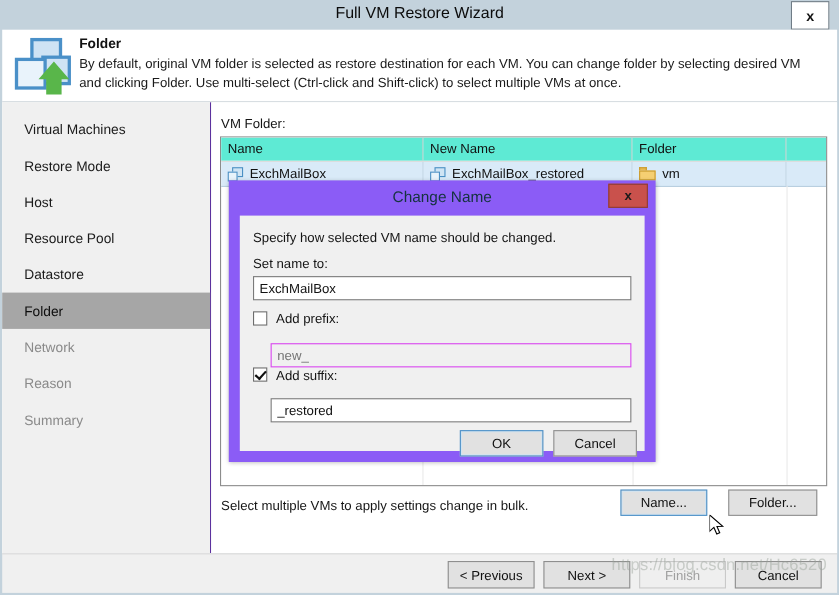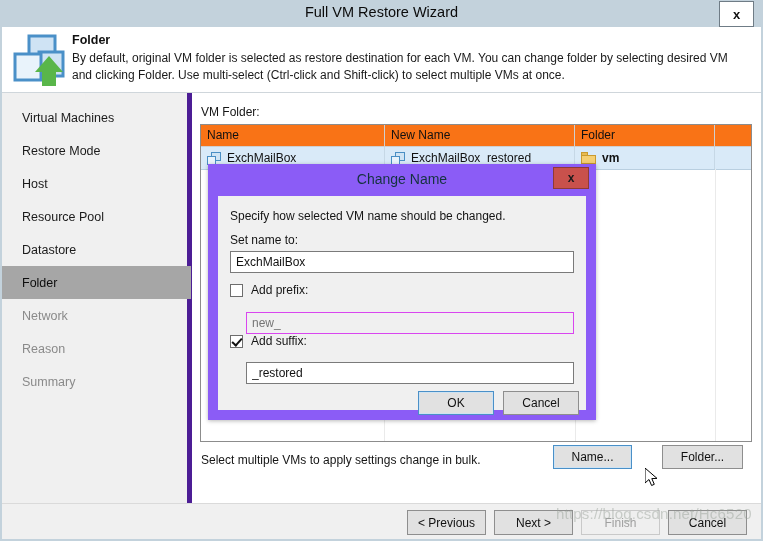--- a/index.html
+++ b/index.html
@@ -89,21 +89,21 @@
     position: absolute;
     left: 2px; top: 93px;
     width: 759px; height: 410px;
     background: #ffffff;
   }
   #sidebar {
     position: absolute;
     left: 0; top: 0;
     width: 190px; height: 410px;
     background: #f0f0f0;
-    border-right: 5px solid #4c1d95;
+    border-right: 1px solid #4c1d95;
     box-sizing: border-box;
   }
   .nav-item {
     position: absolute;
     left: 0;
     width: 189px;
     height: 33px;
     display: flex;
     align-items: center;
     padding-left: 20px;
@@ -151,21 +151,21 @@
     border-bottom: 1px solid #cfcfcf;
     display: flex;
   }
   .th {
     position: relative;
     box-sizing: border-box;
     border-right: 1px solid #cfcfcf;
     padding: 3px 0 16px 6px;
     font-size: 12px;
     color: #111;
-    background: #f97316;
+    background: #5eead4;
     cursor: pointer;
   }
   .th.c0 { width: 184px; }
   .th.c1 { width: 190px; }
   .th.c2 { width: 140px; }
   .th.c3 { width: 36px; border-right: none; }
 
   .tr {
     display: flex;
     height: 22px;
@@ -179,21 +179,21 @@
     display: flex;
     align-items: center;
     border-right: 1px solid #c6d8e6;
     padding-left: 6px;
     font-size: 12px;
     color: #111;
     overflow: hidden;
   }
   .td.c0 { width: 184px; }
   .td.c1 { width: 190px; }
-  .td.c2 { width: 140px; font-weight: bold; }
+  .td.c2 { width: 140px; }
   .td.c3 { width: 36px; border-right: none; }
 
   
   .grid-rest {
     position: absolute;
     left: 0; top: 44px;
     width: 550px; height: 274px;
   }
   .vline {
     position: absolute;
@@ -265,21 +265,21 @@
   .btn.focus {
     border: 1px solid #4a90c8;
     box-shadow: inset 0 0 0 1px #cfe3f2;
   }
   .btn.disabled {
     color: #a0a0a0;
     background: #efefef;
     border: 1px solid #c9c9c9;
     cursor: default;
   }
-  #btn-name   { position: absolute; left: 361px; top: 352px; width: 79px; height: 24px; }
+  #btn-name   { position: absolute; left: 372px; top: 352px; width: 79px; height: 24px; }
   #btn-folder { position: absolute; left: 470px; top: 352px; width: 81px; height: 24px; }
 
   
   #footer {
     position: absolute;
     left: 2px; top: 503px;
     width: 759px; height: 36px;
     background: #f0f0f0;
     border-top: 1px solid #dadada;
     box-sizing: border-box;
@@ -356,21 +356,21 @@
     border: 1px solid #d946ef;
     color: #9a9a9a;
   }
   #field-setname { position: absolute; left: 12px; top: 55px; width: 344px; height: 22px; }
   #field-prefix  { position: absolute; left: 28px; top: 116px; width: 328px; height: 22px; }
   #field-suffix  { position: absolute; left: 28px; top: 166px; width: 328px; height: 22px; }
 
   .chk-row {
     position: absolute;
     display: flex;
-    align-items: center;
+    align-items: flex-start;
     cursor: pointer;
   }
   #chk-prefix-row { left: 12px; top: 87px; }
   #chk-suffix-row { left: 12px; top: 138px; }
   .chkbox {
     position: relative;
     width: 13px; height: 13px;
     background: #ffffff;
     border: 1px solid #6d6d6d;
     box-sizing: border-box;

